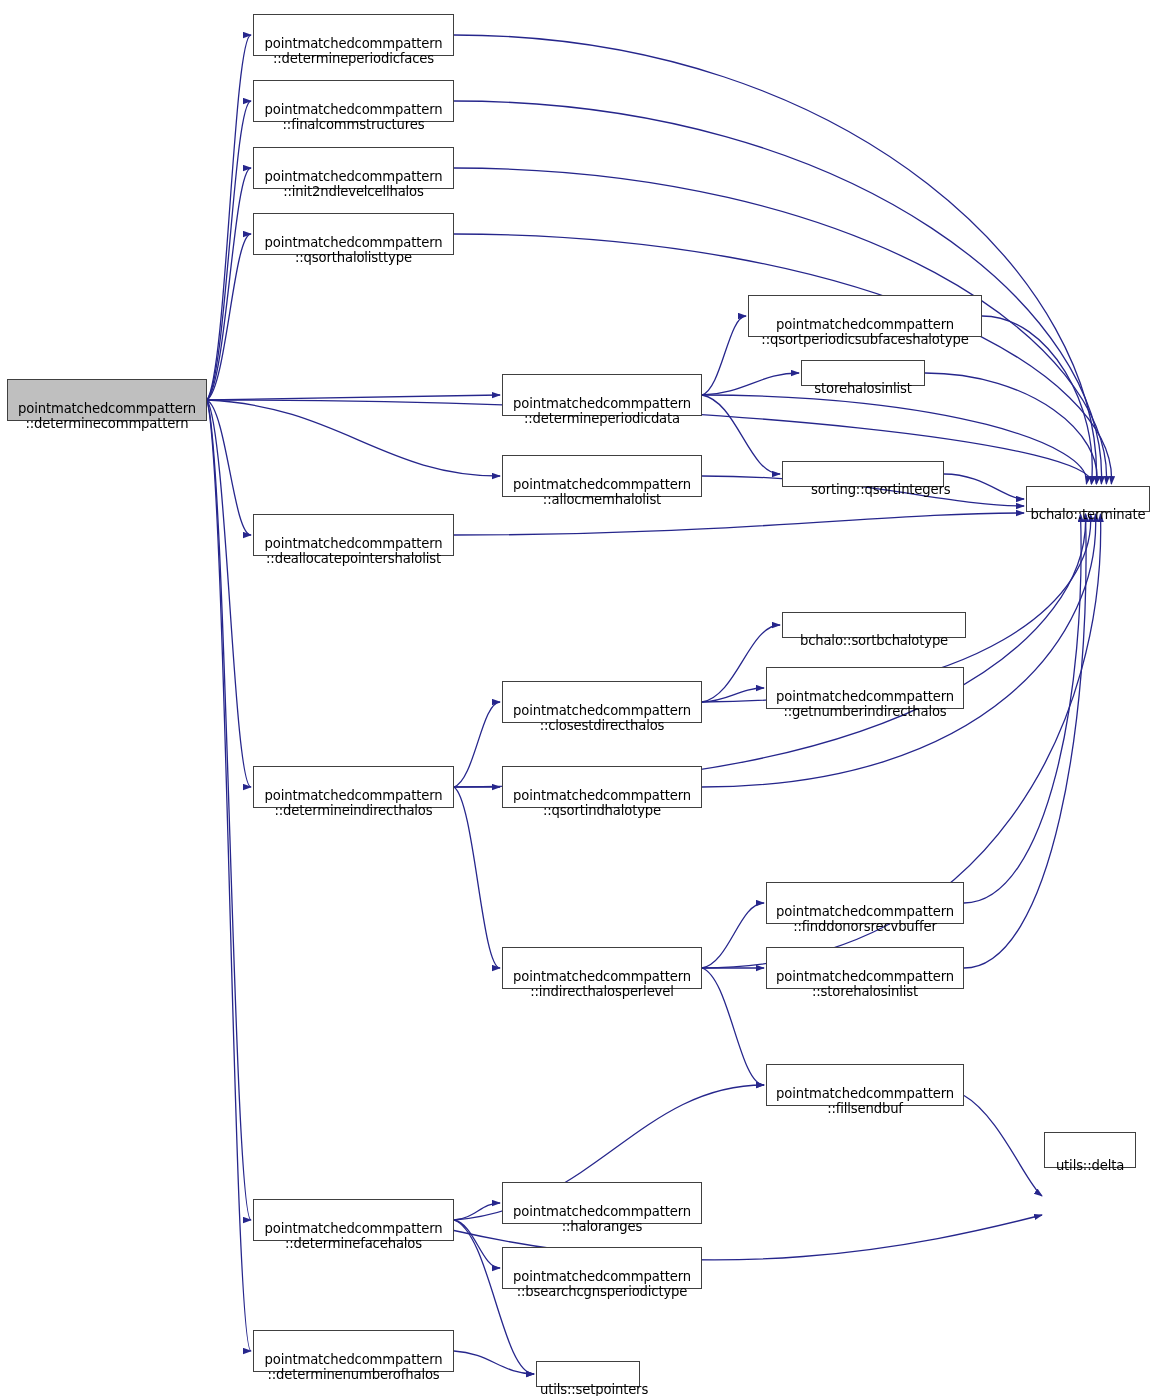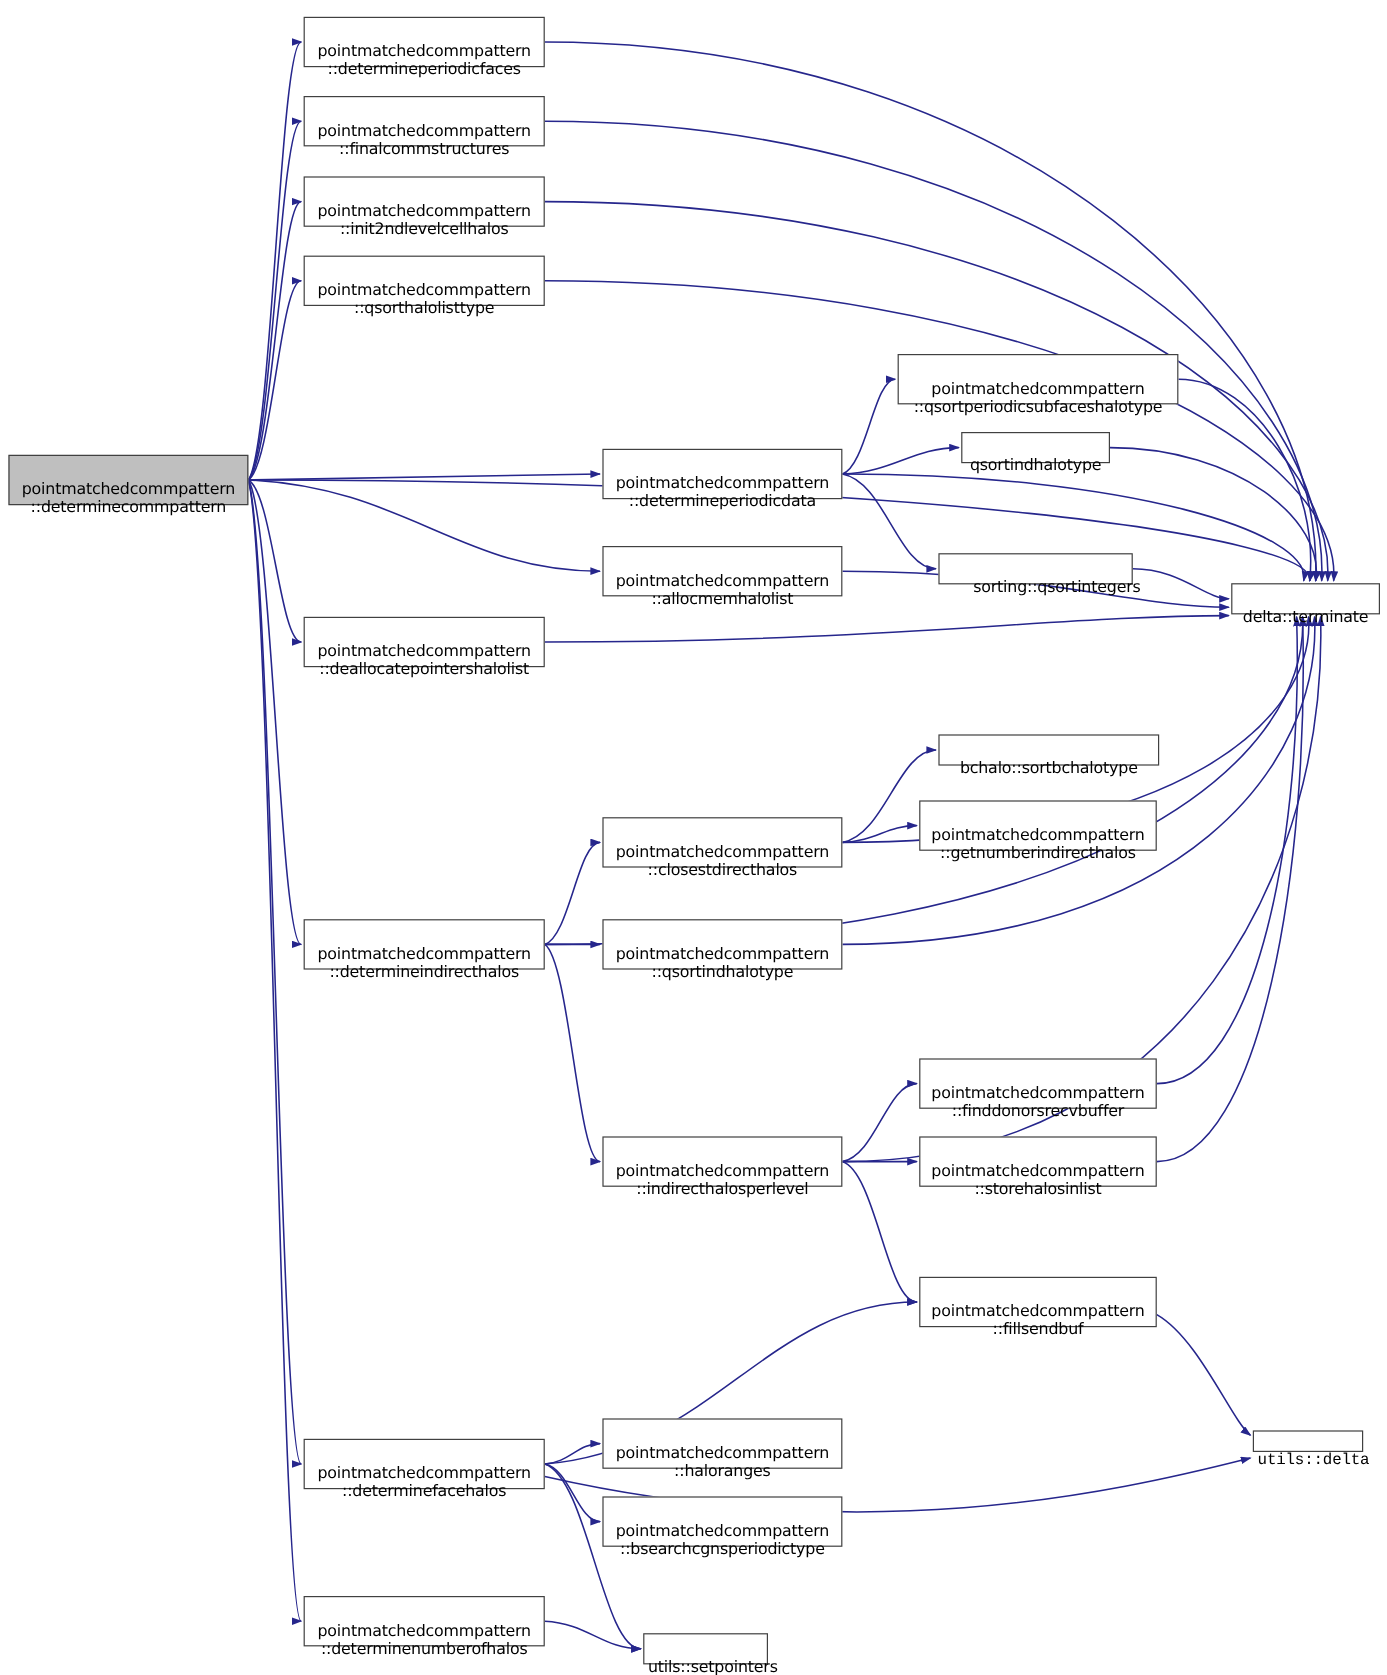--- a/index.html
+++ b/index.html
@@ -95,23 +95,23 @@
       <div class="node" style="left: 253px; top: 213px; width: 201px; height: 42px;"><span>pointmatchedcommpattern
 ::qsorthalolisttype</span></div>
       <div class="node" style="left: 502px; top: 374px; width: 200px; height: 42px;"><span>pointmatchedcommpattern
 ::determineperiodicdata</span></div>
       <div class="node" style="left: 502px; top: 455px; width: 200px; height: 42px;"><span>pointmatchedcommpattern
 ::allocmemhalolist</span></div>
       <div class="node" style="left: 253px; top: 514px; width: 201px; height: 42px;"><span>pointmatchedcommpattern
 ::deallocatepointershalolist</span></div>
       <div class="node" style="left: 748px; top: 295px; width: 234px; height: 42px;"><span>pointmatchedcommpattern
 ::qsortperiodicsubfaceshalotype</span></div>
-      <div class="node" style="left: 801px; top: 360px; width: 124px; height: 26px;"><span>qsortindhalotype</span></div>
+      <div class="node" style="left: 801px; top: 360px; width: 124px; height: 26px;"><span>storehalosinlist</span></div>
       <div class="node" style="left: 782px; top: 461px; width: 162px; height: 26px; padding-left: 28px;"><span>sorting::qsortintegers</span></div>
-      <div class="node" style="left: 1026px; top: 486px; width: 124px; height: 26px;"><span>delta::terminate</span></div>
+      <div class="node" style="left: 1026px; top: 486px; width: 124px; height: 26px;"><span>bchalo::terminate</span></div>
       <div class="node" style="left: 253px; top: 766px; width: 201px; height: 42px;"><span>pointmatchedcommpattern
 ::determineindirecthalos</span></div>
       <div class="node" style="left: 502px; top: 681px; width: 200px; height: 42px;"><span>pointmatchedcommpattern
 ::closestdirecthalos</span></div>
       <div class="node" style="left: 502px; top: 766px; width: 200px; height: 42px;"><span>pointmatchedcommpattern
 ::qsortindhalotype</span></div>
       <div class="node" style="left: 782px; top: 612px; width: 184px; height: 26px;"><span>bchalo::sortbchalotype</span></div>
       <div class="node" style="left: 766px; top: 667px; width: 198px; height: 42px;"><span>pointmatchedcommpattern
 ::getnumberindirecthalos</span></div>
       <div class="node" style="left: 502px; top: 947px; width: 200px; height: 42px;"><span>pointmatchedcommpattern
@@ -124,15 +124,15 @@
 ::fillsendbuf</span></div>
       <div class="node" style="left: 253px; top: 1199px; width: 201px; height: 42px;"><span>pointmatchedcommpattern
 ::determinefacehalos</span></div>
       <div class="node" style="left: 502px; top: 1182px; width: 200px; height: 42px;"><span>pointmatchedcommpattern
 ::haloranges</span></div>
       <div class="node" style="left: 502px; top: 1247px; width: 200px; height: 42px;"><span>pointmatchedcommpattern
 ::bsearchcgnsperiodictype</span></div>
       <div class="node" style="left: 253px; top: 1330px; width: 201px; height: 42px;"><span>pointmatchedcommpattern
 ::determinenumberofhalos</span></div>
       <div class="node" style="left: 536px; top: 1361px; width: 104px; height: 26px;"><span>utils::setpointers</span></div>
-      <div class="node" style="left: 1044px; top: 1192px; width: 92px; height: 18px; font-family: Liberation Mono, monospace;"><span>utils::delta</span></div>
+      <div class="node" style="left: 1044px; top: 1132px; width: 92px; height: 36px;"><span>utils::delta</span></div>
     </div>
 </div>
 
 </body></html>

